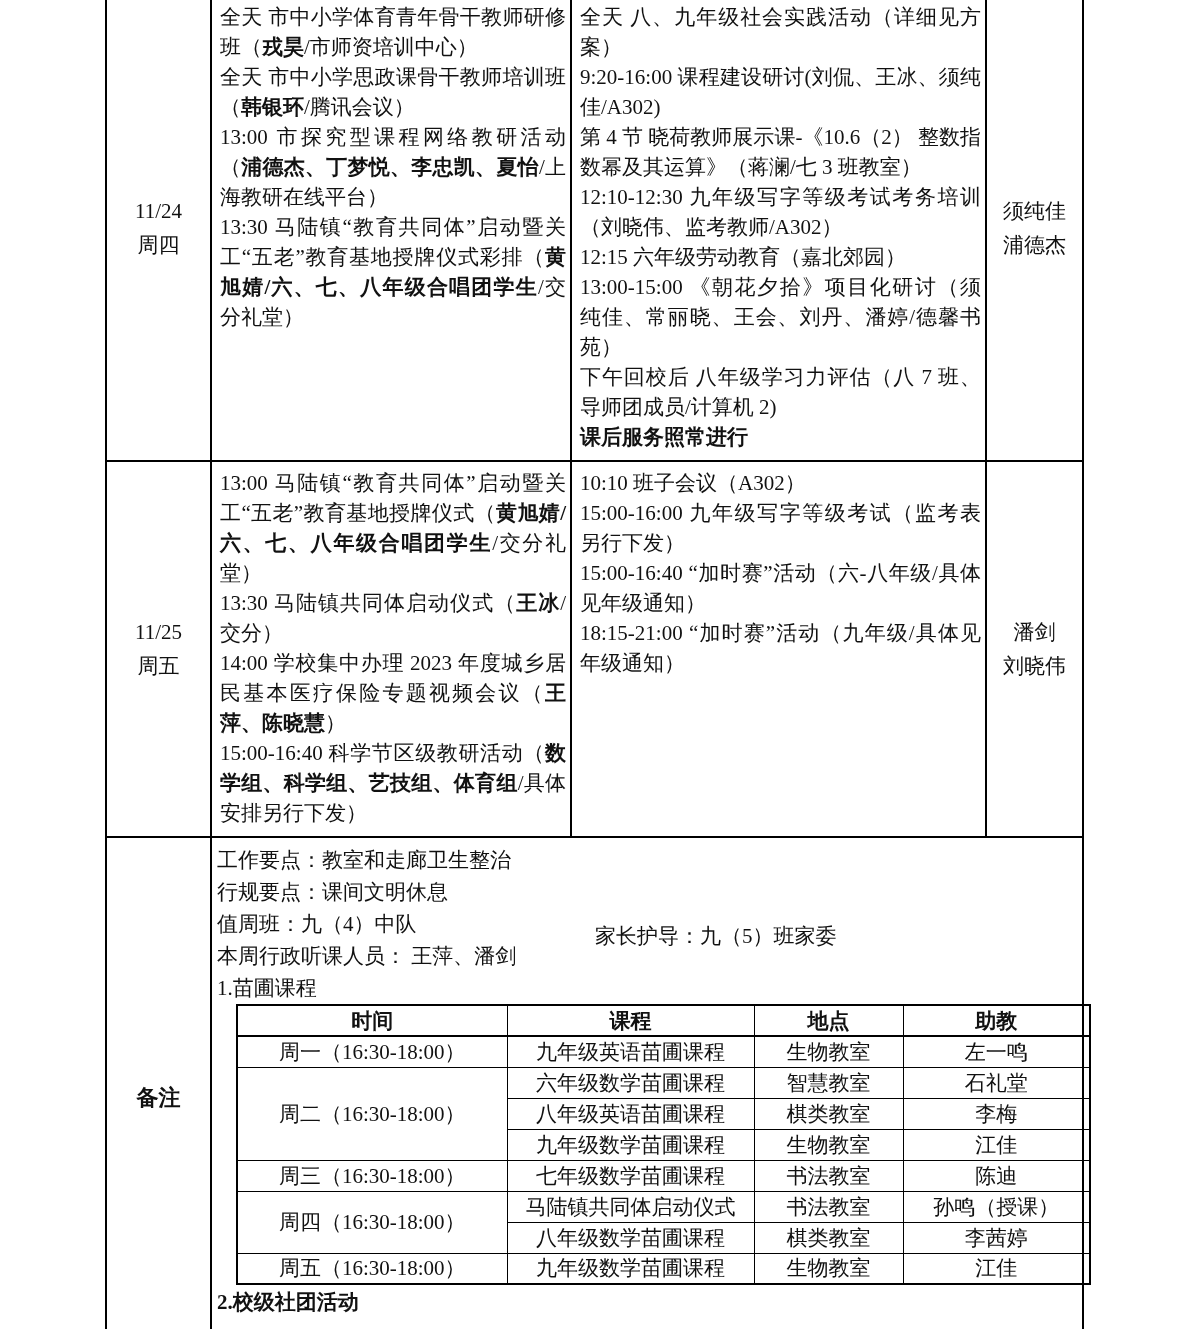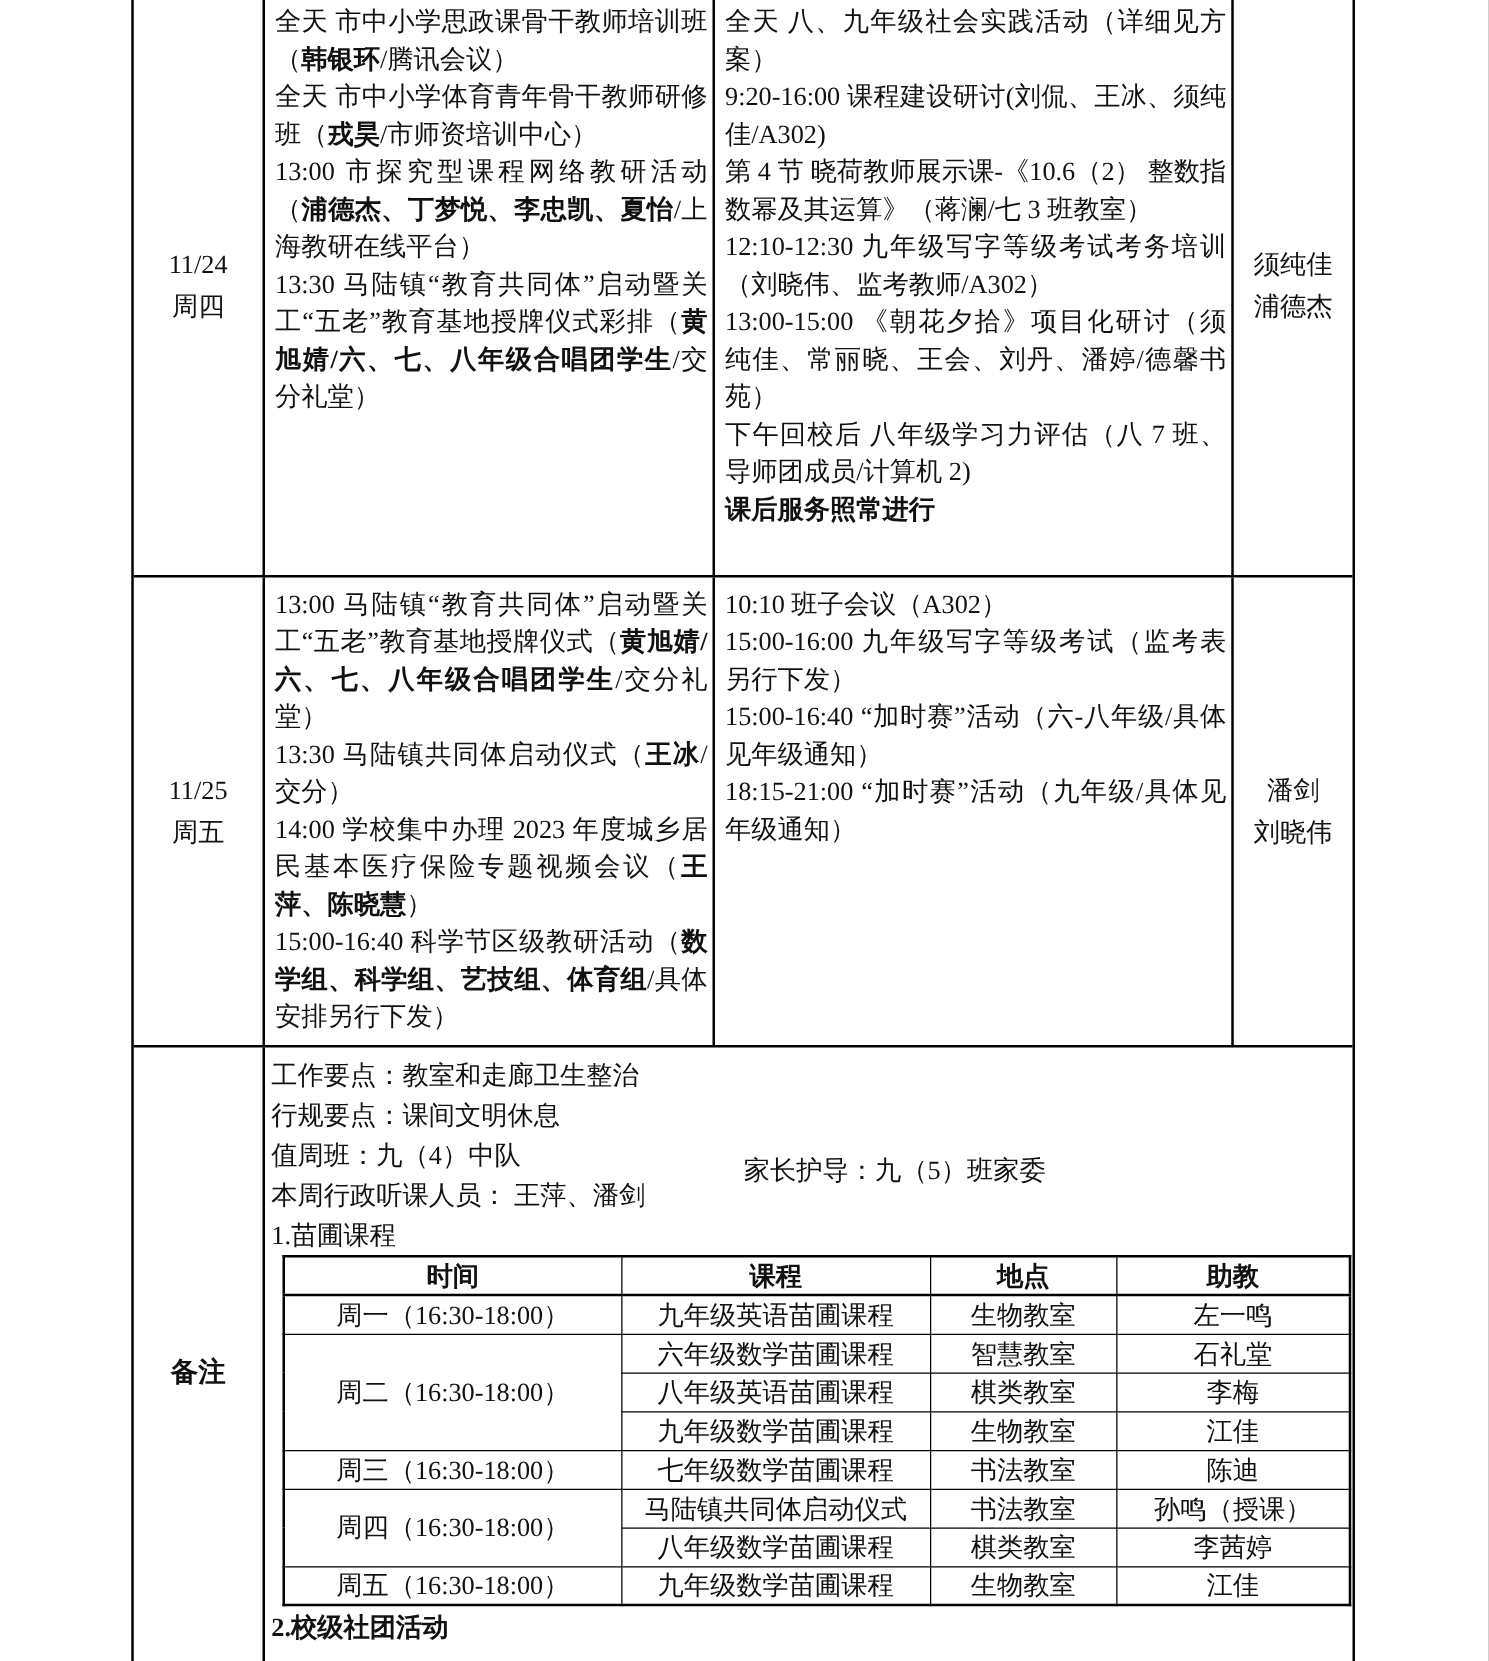--- a/index.html
+++ b/index.html
@@ -29,21 +29,21 @@
   }
   .b { font-weight:bold; }
   .notes-label { font-weight:bold; font-size:22px;text-align:center; }
   .c-notes { flex:1; padding:6px 8px 0 5px; font-size:21px; }
   .note-line { line-height:32px; position:relative; white-space:nowrap; }
   .note-line .part2 { position:absolute; left:378px; top:12px; }
   .row1 { height:466px; }
   .row2 { height:376px; }
   .row3 { height:520px; }
   table.nursery {
-    border-collapse:collapse; table-layout:fixed; width:853px; margin-left:9px;
+    border-collapse:collapse; table-layout:fixed; width:853px; margin-left:19px;
     border:2px solid #000;
   }
   table.nursery th, table.nursery td {
     border:1px solid #000; height:31px; padding:0 2px;
     text-align:center; vertical-align:middle; font-size:21px;
   }
   table.nursery thead tr { border-bottom:2px solid #000; }
   table.nursery th { font-weight:bold; }
   .club-line { line-height:33px; margin-top:1px;font-weight:bold; }
 </style>
@@ -52,30 +52,31 @@
 
 <div class="page">
   <div class="sched">
 
     <div class="t-row row1">
       <div class="cell c-date v-div">
         <div>11/24</div>
         <div>周四</div>
       </div>
       <div class="cell c-main v-div">
+          <div class="entry"><span>全天 市中小学体育青年骨干教师研修班（</span><span class="b">戎昊</span><span>/市师资培训中心）</span></div>
           <div class="entry"><span>全天 市中小学思政课骨干教师培训班（</span><span class="b">韩银环</span><span>/腾讯会议）</span></div>
-          <div class="entry"><span>全天 市中小学体育青年骨干教师研修班（</span><span class="b">戎昊</span><span>/市师资培训中心）</span></div>
           <div class="entry"><span>13:00 市探究型课程网络教研活动（</span><span class="b">浦德杰、丁梦悦、李忠凯、夏怡</span><span>/上海教研在线平台）</span></div>
           <div class="entry"><span>13:30 马陆镇“教育共同体”启动暨关工“五老”教育基地授牌仪式彩排（</span><span class="b">黄旭婧/六、七、八年级合唱团学生</span><span>/交分礼堂）</span></div>
         </div>
       <div class="cell c-main2 v-div">
           <div class="entry"><span>全天 八、九年级社会实践活动（详细见方案）</span></div>
           <div class="entry"><span>9:20-16:00 课程建设研讨(刘侃、王冰、须纯佳/A302)</span></div>
           <div class="entry"><span>第 4 节 晓荷教师展示课-《10.6（2） 整数指数幂及其运算》（蒋澜/七 3 班教室）</span></div>
           <div class="entry"><span>12:10-12:30 九年级写字等级考试考务培训（刘晓伟、监考教师/A302）</span></div>
+          <div class="entry"><span>12:15 六年级劳动教育（嘉北郊园）</span></div>
           <div class="entry"><span>13:00-15:00 《朝花夕拾》项目化研讨（须纯佳、常丽晓、王会、刘丹、潘婷/德馨书苑）</span></div>
           <div class="entry"><span>下午回校后 八年级学习力评估（八 7 班、导师团成员/计算机 2)</span></div>
           <div class="entry"><span class="b">课后服务照常进行</span></div>
         </div>
       <div class="cell c-duty">
         <div>须纯佳</div>
         <div>浦德杰</div>
       </div>
     </div>
 

